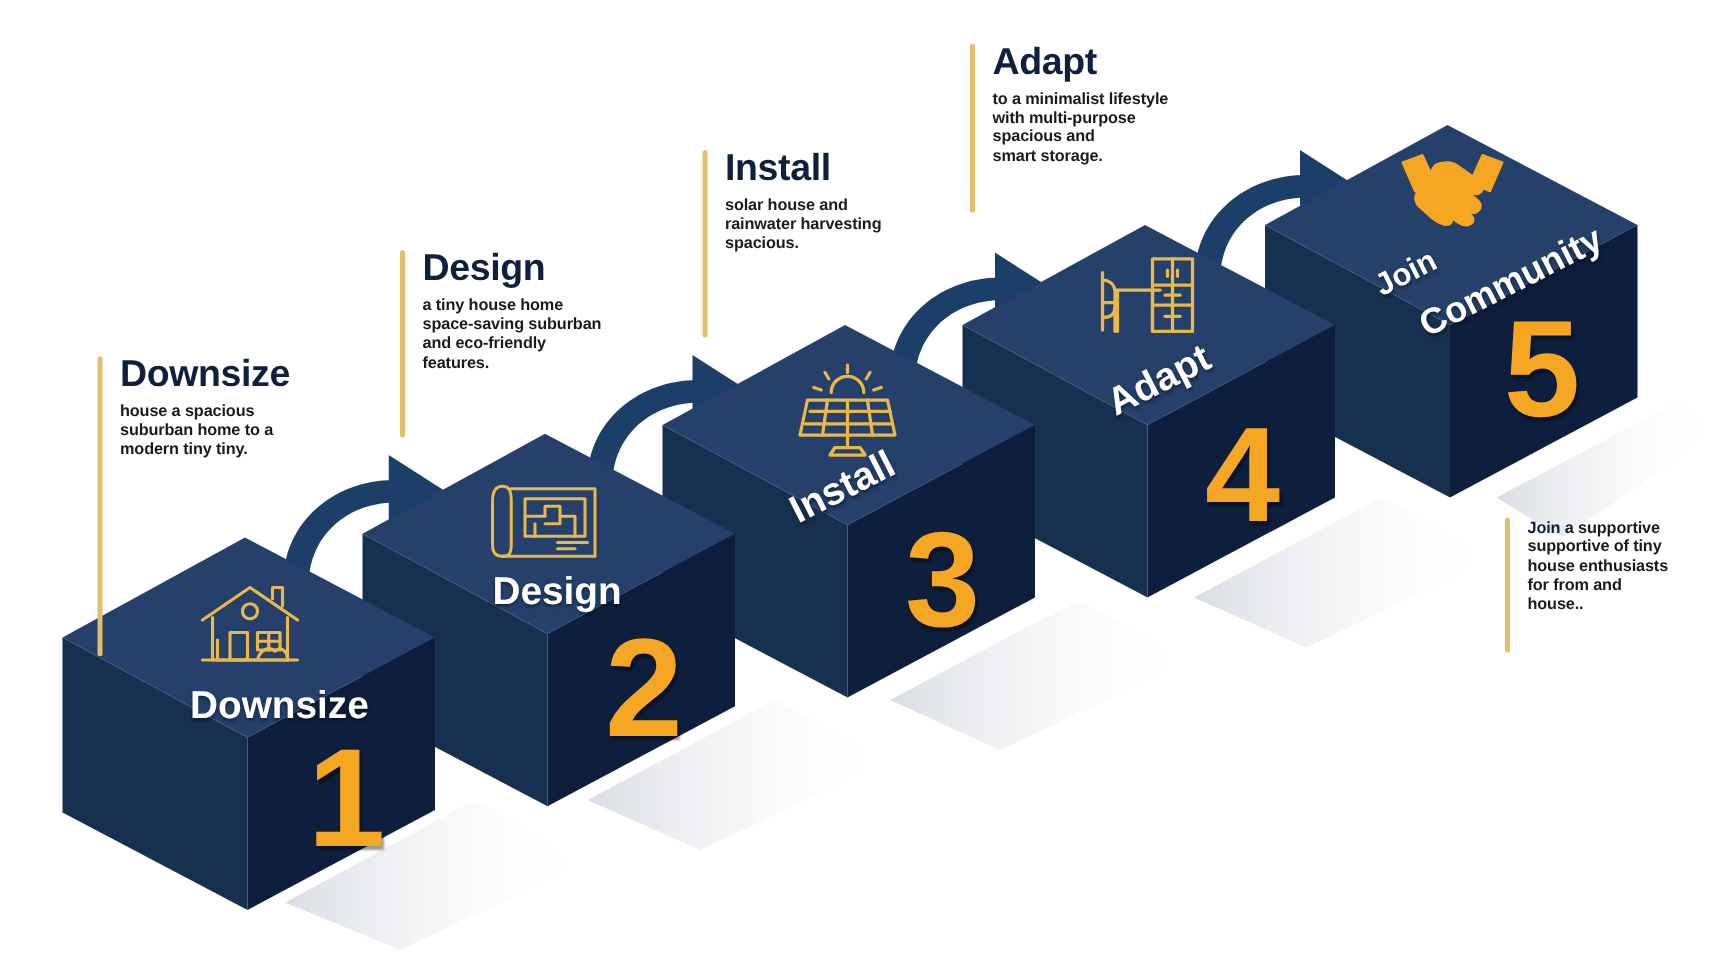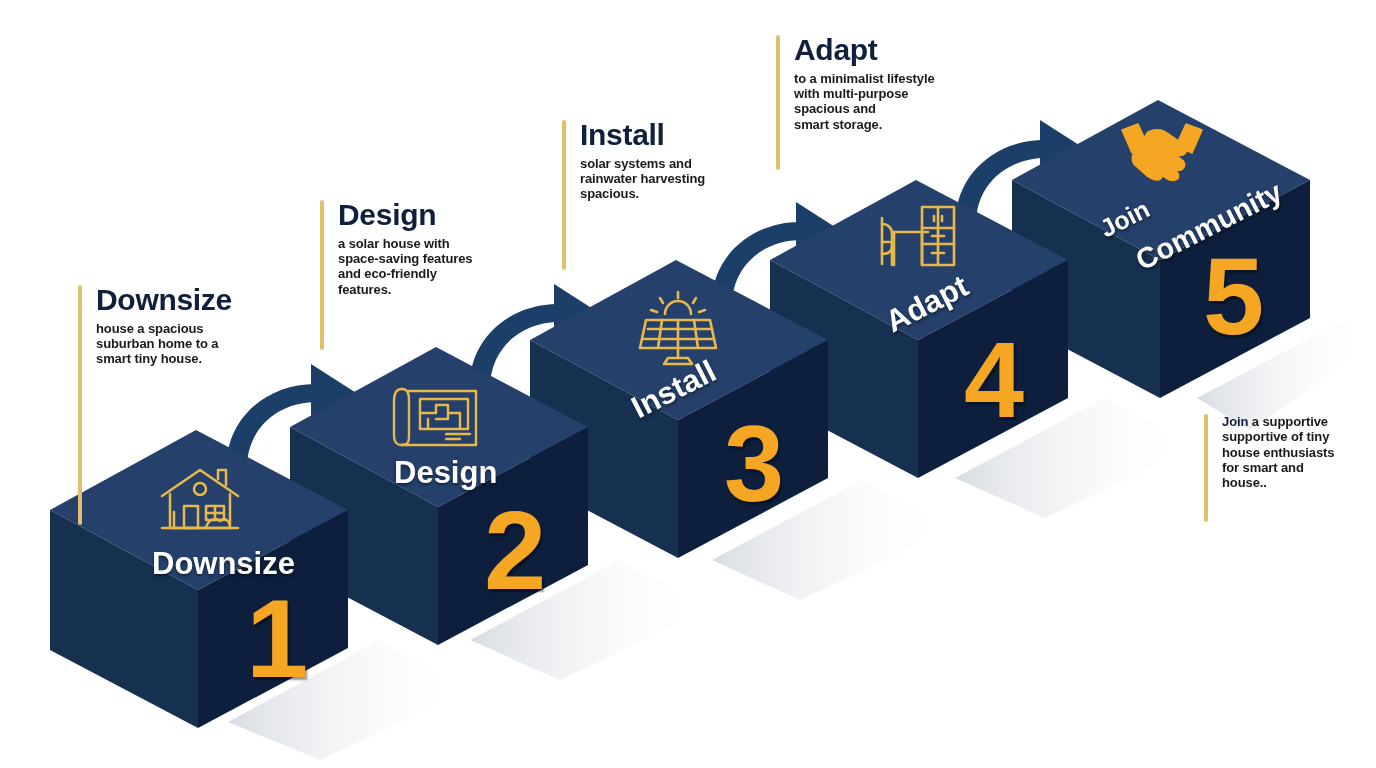--- a/index.html
+++ b/index.html
@@ -230,40 +230,40 @@
     <span class="lbl" style="left:104px;top:118px;font-size:31px;">Downsize</span>
     <span class="num" style="left:198px;top:155px;font-size:112px;">1</span>
   </div>
 
   <div class="callout" style="left:78px;top:285px;width:260px;height:240px;">
     <span class="rule"></span>
     <p class="head">Downsize</p>
     <p class="body">
       <span>house a spacious</span><br>
       <span>suburban home to a</span><br>
-      <span>smart tiny house.</span>
+      <span>modern tiny tiny.</span>
     </p>
   </div>
 
   <div class="callout" style="left:320px;top:200px;width:250px;height:150px;">
     <span class="rule"></span>
     <p class="head">Design</p>
     <p class="body">
-      <span>a solar house with</span><br>
-      <span>space-saving features</span><br>
+      <span>a tiny house home</span><br>
+      <span>space-saving suburban</span><br>
       <span>and eco-friendly</span><br>
       <span>features.</span>
     </p>
   </div>
 
   <div class="callout" style="left:562px;top:120px;width:235px;height:150px;">
     <span class="rule"></span>
     <p class="head">Install</p>
     <p class="body">
-      <span>solar systems and</span><br>
+      <span>solar house and</span><br>
       <span>rainwater harvesting</span><br>
       <span>spacious.</span>
     </p>
   </div>
 
   <div class="callout" style="left:776px;top:35px;width:250px;height:135px;">
     <span class="rule"></span>
     <p class="head">Adapt</p>
     <p class="body">
       <span>to a minimalist lifestyle</span><br>
@@ -272,18 +272,18 @@
       <span>smart storage.</span>
     </p>
   </div>
 
   <div class="callout plain" style="left:1204px;top:414px;width:200px;height:108px;">
     <span class="rule"></span>
     <p class="body">
       <span class="lead">Join</span><span> a supportive</span><br>
       <span>supportive of tiny</span><br>
       <span>house enthusiasts</span><br>
-      <span>for smart and</span><br>
+      <span>for from and</span><br>
       <span>house..</span>
     </p>
   </div>
 
 </div>
 
 </body></html>

